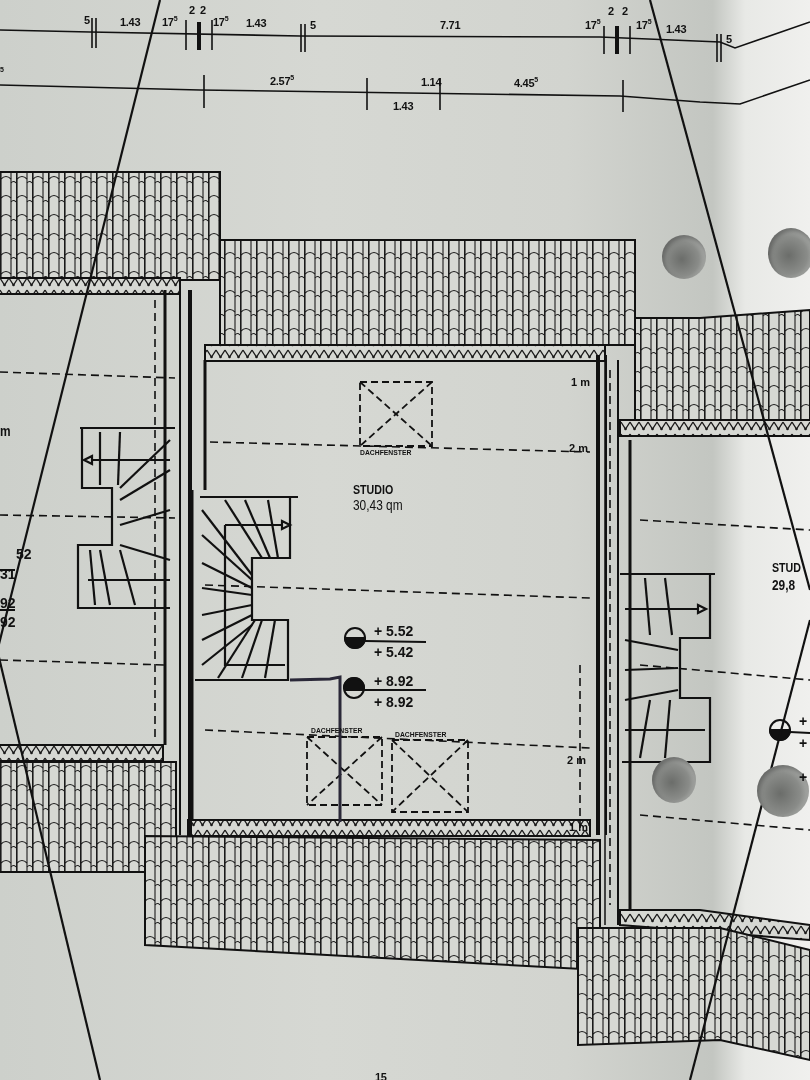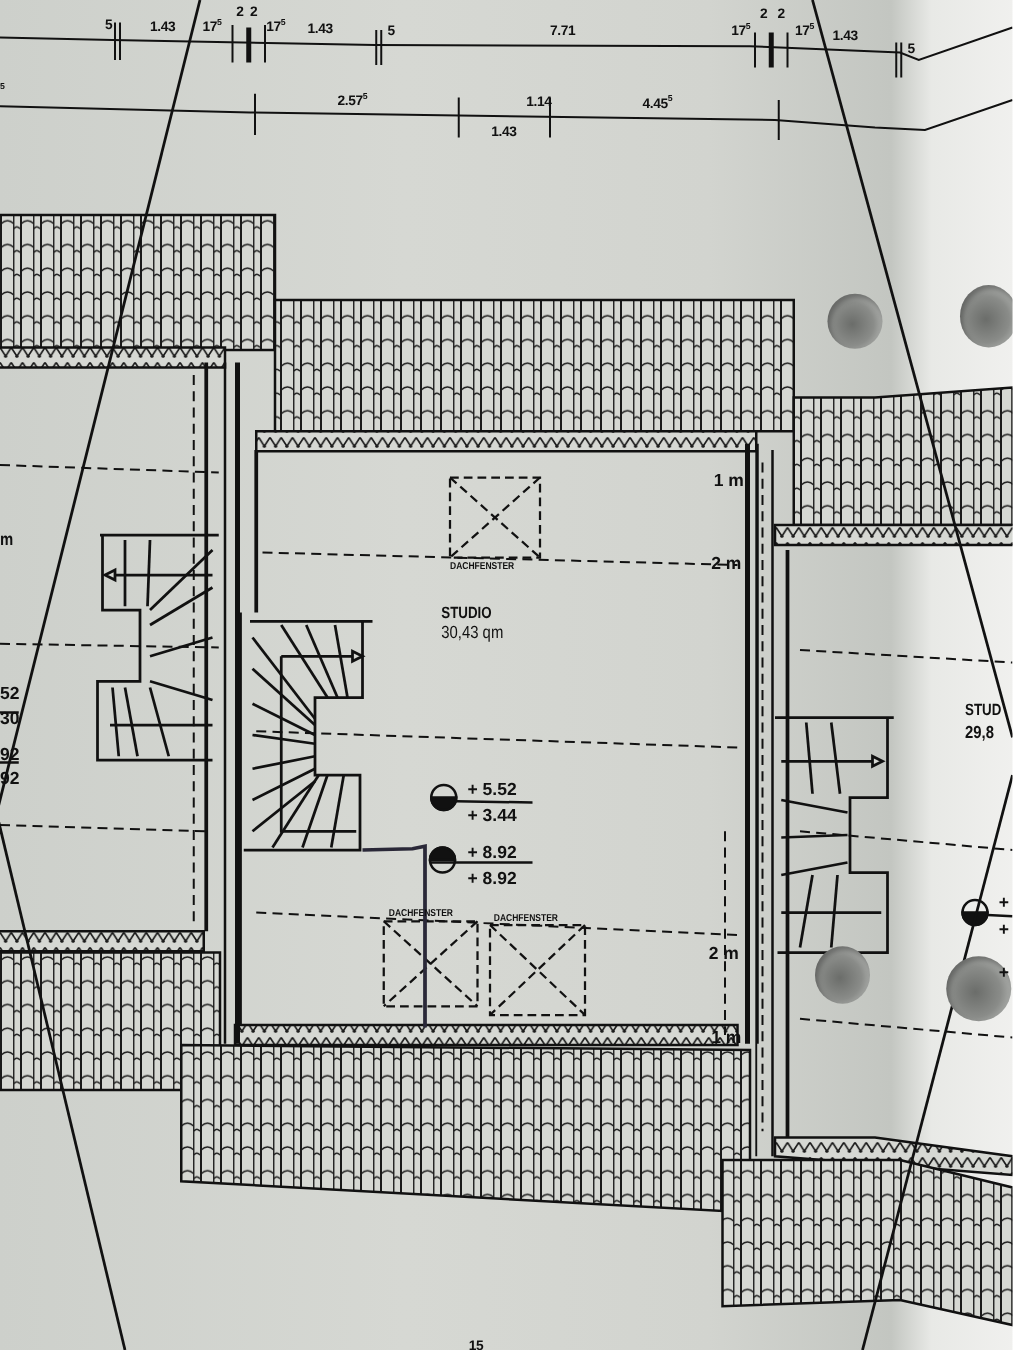--- a/index.html
+++ b/index.html
@@ -9,21 +9,21 @@
     font-family: "Liberation Sans", sans-serif;
   }
   #plan { position: absolute; left: 0; top: 0; width: 810px; height: 1080px; }
   .lbl { position: absolute; color: #111; font-family: "Liberation Sans", sans-serif; white-space: nowrap; line-height: 1; }
   .dim { font-size: 11px; font-weight: bold; letter-spacing: -0.3px; }
   .sup { font-size: 7px; vertical-align: top; position: relative; top: -2px; }
   .room-name { font-size: 13px; font-weight: bold; transform: scaleX(0.82); transform-origin: left top; }
   .room-area { font-size: 14px; transform: scaleX(0.85); transform-origin: left top; }
   .small-lbl { font-size: 8px; font-weight: bold; transform: scaleX(0.85); transform-origin: left top; }
   .lvl { font-size: 14px; font-weight: bold; }
-  .mlabel { font-size: 14px; font-weight: bold; }
+  .mlabel { font-size: 11px; font-weight: bold; }
   .hole {
     position: absolute; border-radius: 50%;
     background: radial-gradient(circle at 45% 55%, #6b6d6a 0%, #8a8c89 50%, #b5b7b4 80%, #e9e9e7 100%);
     box-shadow: inset 2px 3px 4px rgba(0,0,0,0.35);
   }
 </style>
 </head>
 <body>
 
 <svg id="plan" viewBox="0 0 810 1080" xmlns="http://www.w3.org/2000/svg">
@@ -247,27 +247,27 @@
 <div class="lbl small-lbl" style="left:311px;top:727px;">DACHFENSTER</div>
 <div class="lbl small-lbl" style="left:395px;top:731px;">DACHFENSTER</div>
 
 <div class="lbl mlabel" style="left:571px;top:377px;">1 m</div>
 <div class="lbl mlabel" style="left:569px;top:443px;">2 m</div>
 <div class="lbl mlabel" style="left:567px;top:755px;">2 m</div>
 <div class="lbl mlabel" style="left:569px;top:822px;">1 m</div>
 
 <div>
   <div class="lbl lvl" style="left:374px;top:624px;">+ 5.52</div>
-  <div class="lbl lvl" style="left:374px;top:645px;">+ 3.44</div>
+  <div class="lbl lvl" style="left:374px;top:645px;">+ 5.42</div>
   <div class="lbl lvl" style="left:374px;top:674px;">+ 8.92</div>
   <div class="lbl lvl" style="left:374px;top:695px;">+ 8.92</div>
 </div>
 <div>
-  <div class="lbl lvl" style="left:0px;top:547px;">52</div>
-  <div class="lbl lvl" style="left:0px;top:567px;">30</div>
+  <div class="lbl lvl" style="left:0px;top:547px;padding-left:16px;">52</div>
+  <div class="lbl lvl" style="left:0px;top:567px;">31</div>
   <div class="lbl lvl" style="left:0px;top:596px;">92</div>
   <div class="lbl lvl" style="left:0px;top:615px;">92</div>
 </div>
 <div>
   <div class="lbl lvl" style="left:799px;top:714px;">+</div>
   <div class="lbl lvl" style="left:799px;top:736px;">+</div>
   <div class="lbl lvl" style="left:799px;top:770px;">+</div>
 </div>
 
 <div class="lbl dim" style="left:375px;top:1072px;">15</div>

